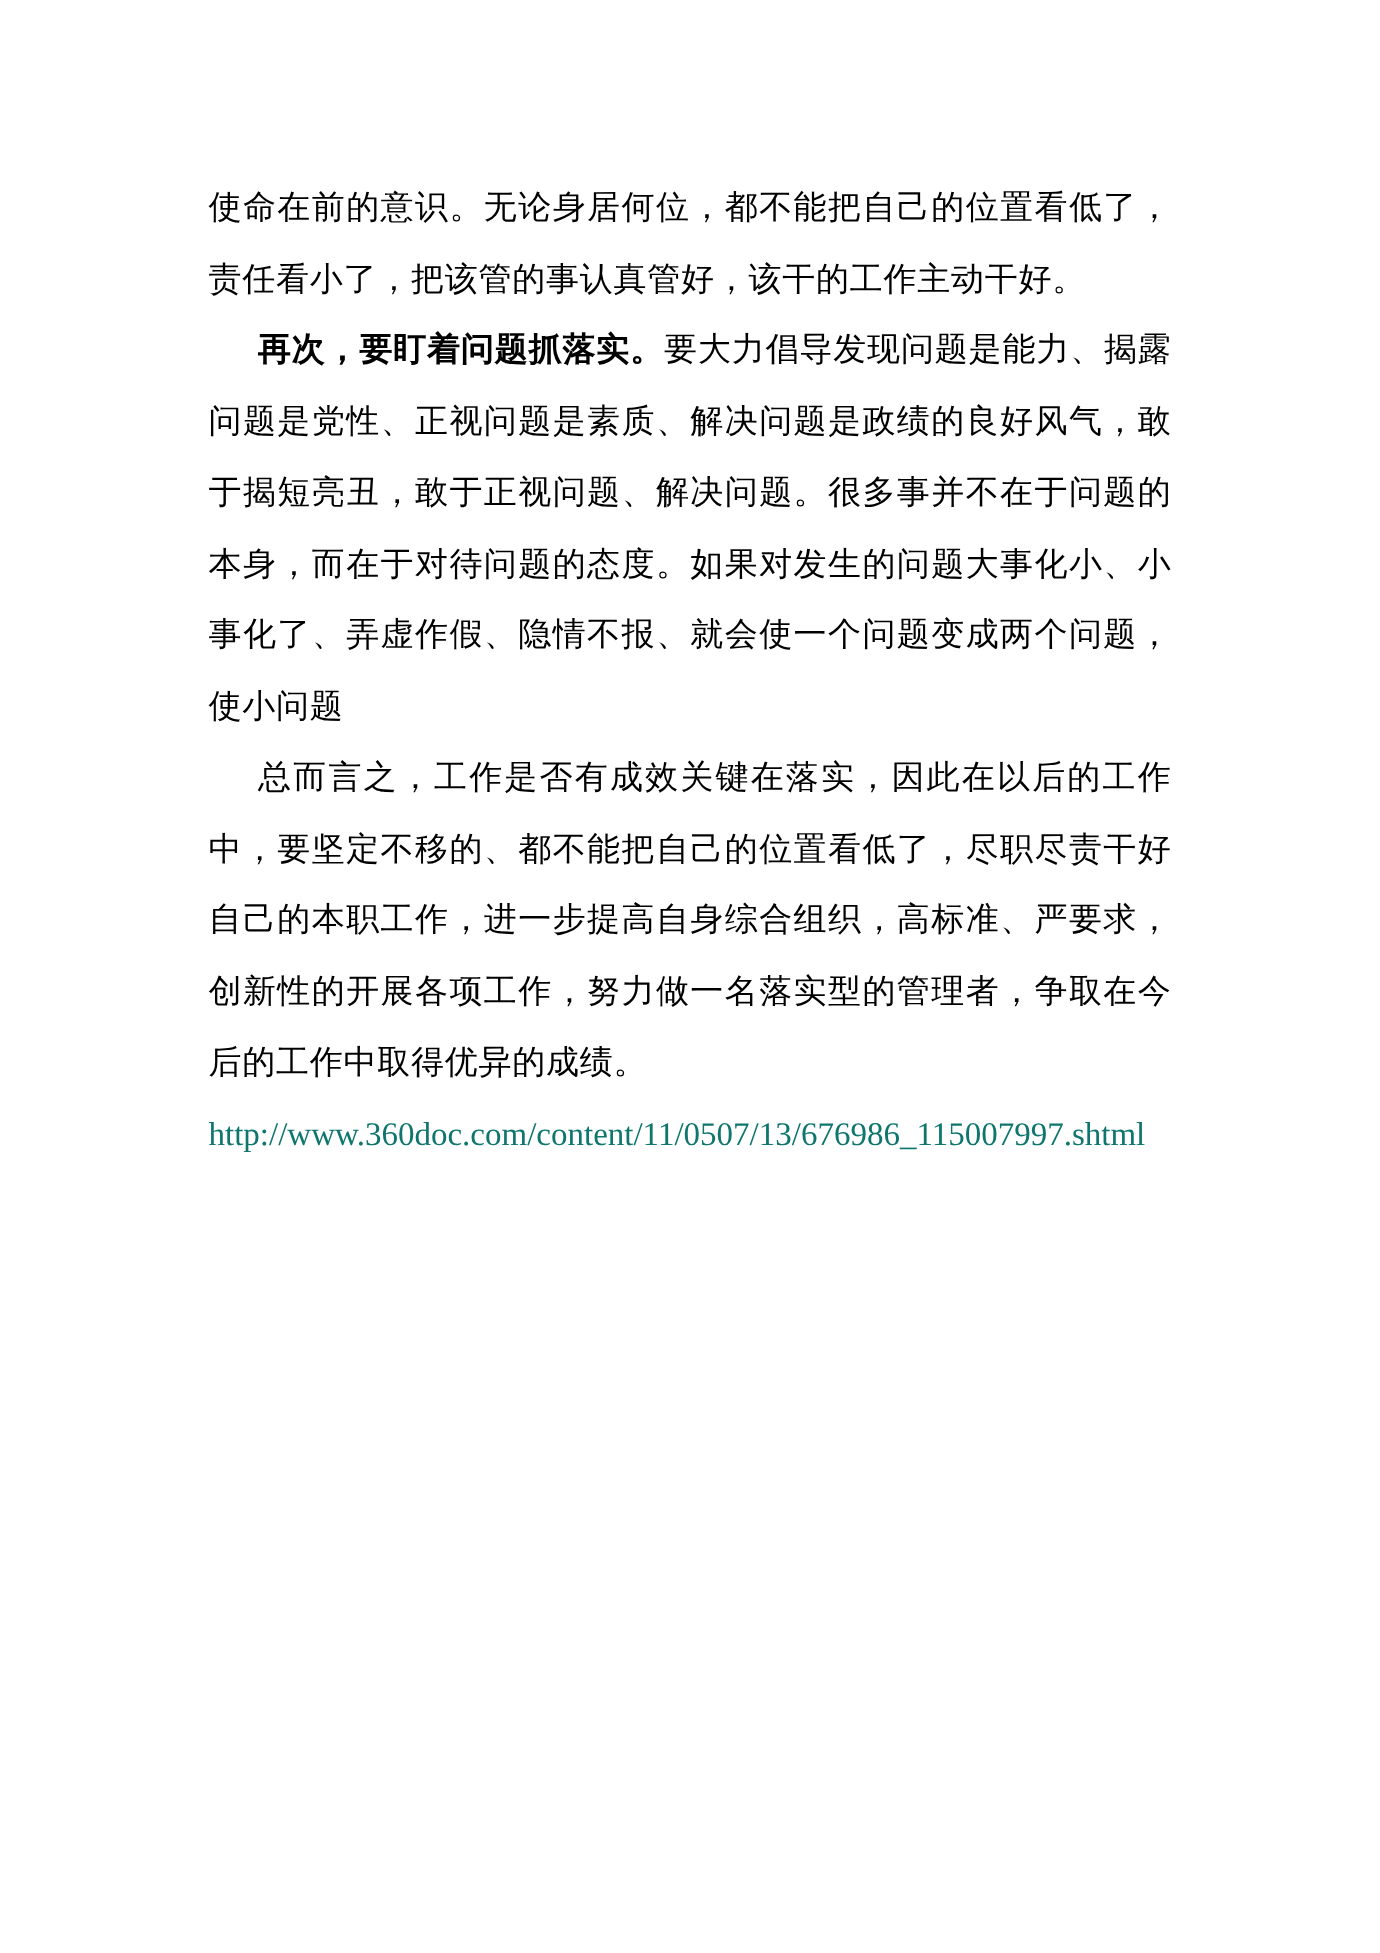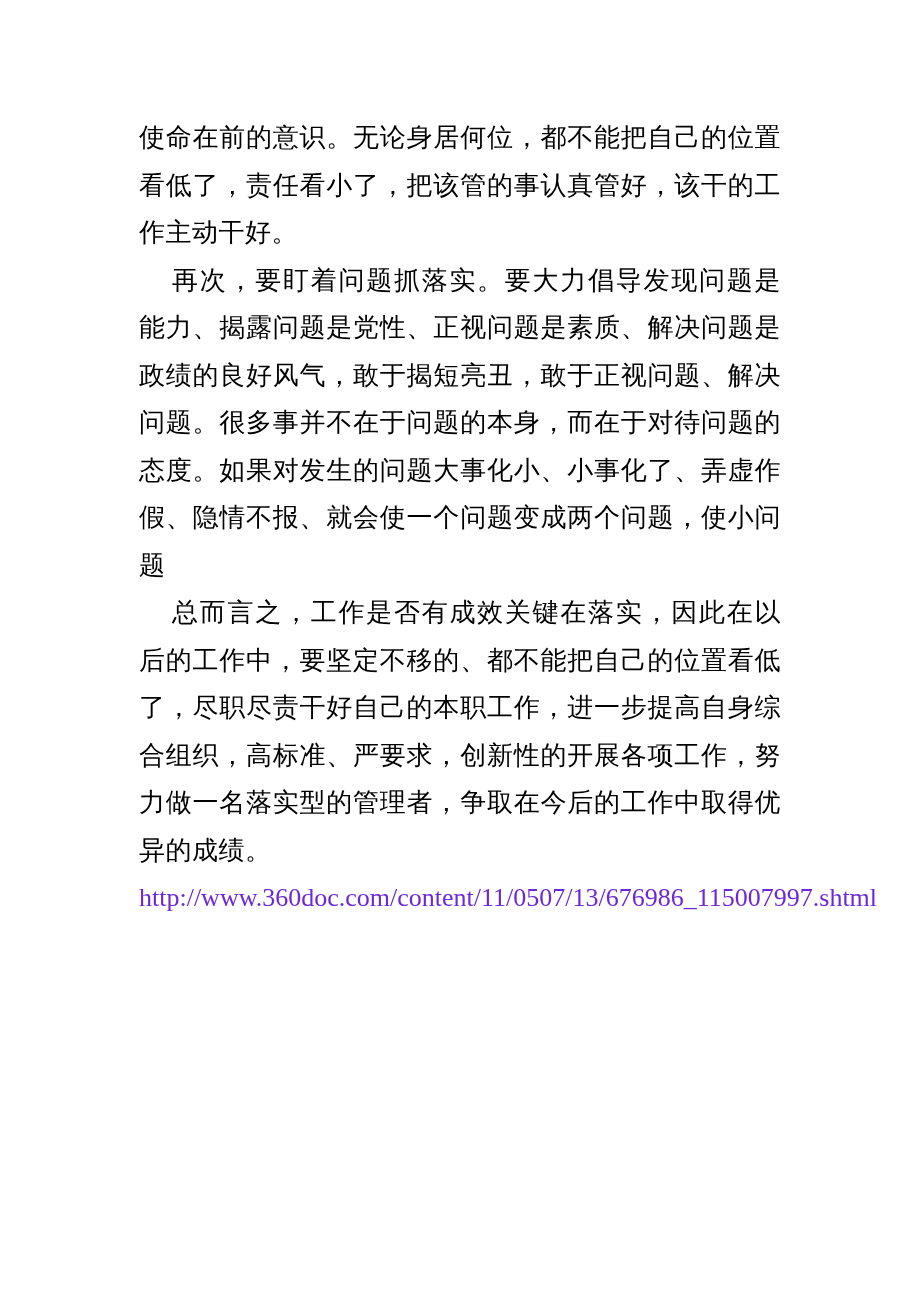--- a/index.html
+++ b/index.html
@@ -17,42 +17,42 @@
     color: #000000;
   }
   .content {
     position: absolute;
     left: 139px;
     top: 114px;
     width: 642px;
   }
   .content p {
     margin: 0;
-    font-size: 26px;
+    font-size: 22px;
     line-height: 47.5px;
     text-align: justify;
     letter-spacing: 0.5px;
   }
   .content p.indent {
     text-indent: 33px;
   }
   .content p.url-line {
     text-align: left;
     letter-spacing: 0;
   }
   .bold-lead {
-    font-weight: normal;
+    font-weight: bold;
   }
   a.hyperlink {
     color: #0000ee;
     text-decoration: underline;
     cursor: pointer;
   }
   .plain-url {
-    color: #6d28d9;
+    color: #0f766e;
     text-decoration: none;
   }
 </style>
 </head>
 <body>
 
 <div class="page">
   <div class="content">
     <p><span>使命在前的意识。无论身居何位，都不能把自己的位置看低了，责任看小了，把该管的事认真管好，该干的工作主动干好。</span></p>
 

